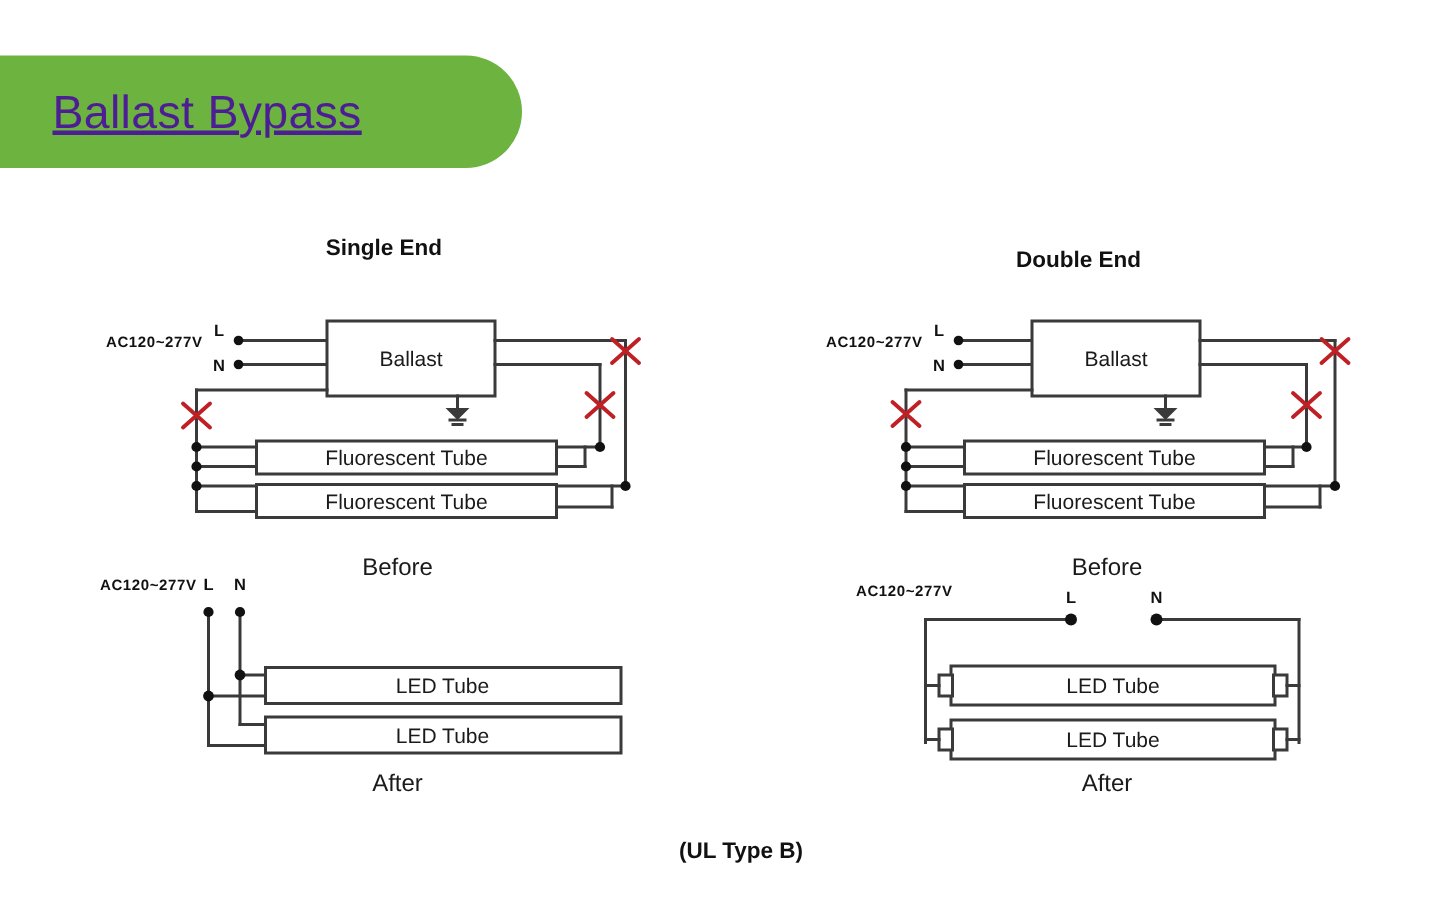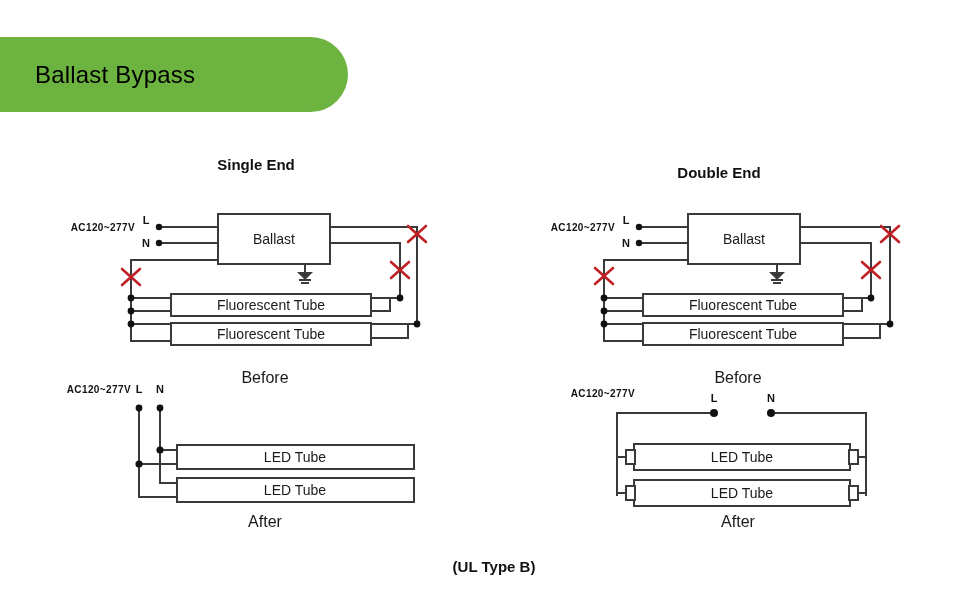--- a/index.html
+++ b/index.html
@@ -15,26 +15,27 @@
 
   
   .banner{
     position:absolute;left:0;top:37px;
     width:348px;height:75px;
     background:#6cb33f;
     border-radius:0 40px 40px 0;
     display:flex;align-items:center;
   }
   .banner-text{
-    color:#000000;
-    font-size:24px;
+    color:#4c1d95;
+    font-size:31px;
     letter-spacing:.2px;
     padding-left:35px;
     white-space:nowrap;
     font-weight:400;
+    text-decoration:underline;
   }
 
   
   svg#diagram{position:absolute;left:0;top:0;width:970px;height:600px;}
   .wire{stroke:#3a3a3a;stroke-width:2;fill:none;stroke-linecap:square;}
   .box{stroke:#3a3a3a;stroke-width:2;fill:#ffffff;}
   .dot{fill:#111111;}
   .xmark{stroke:#bf2026;stroke-width:2.6;stroke-linecap:round;}
   .ttl{font-family:"Liberation Sans",sans-serif;font-size:15px;font-weight:bold;fill:#111111;text-anchor:middle;}
   .cap{font-family:"Liberation Sans",sans-serif;font-size:16px;fill:#1a1a1a;text-anchor:middle;}

